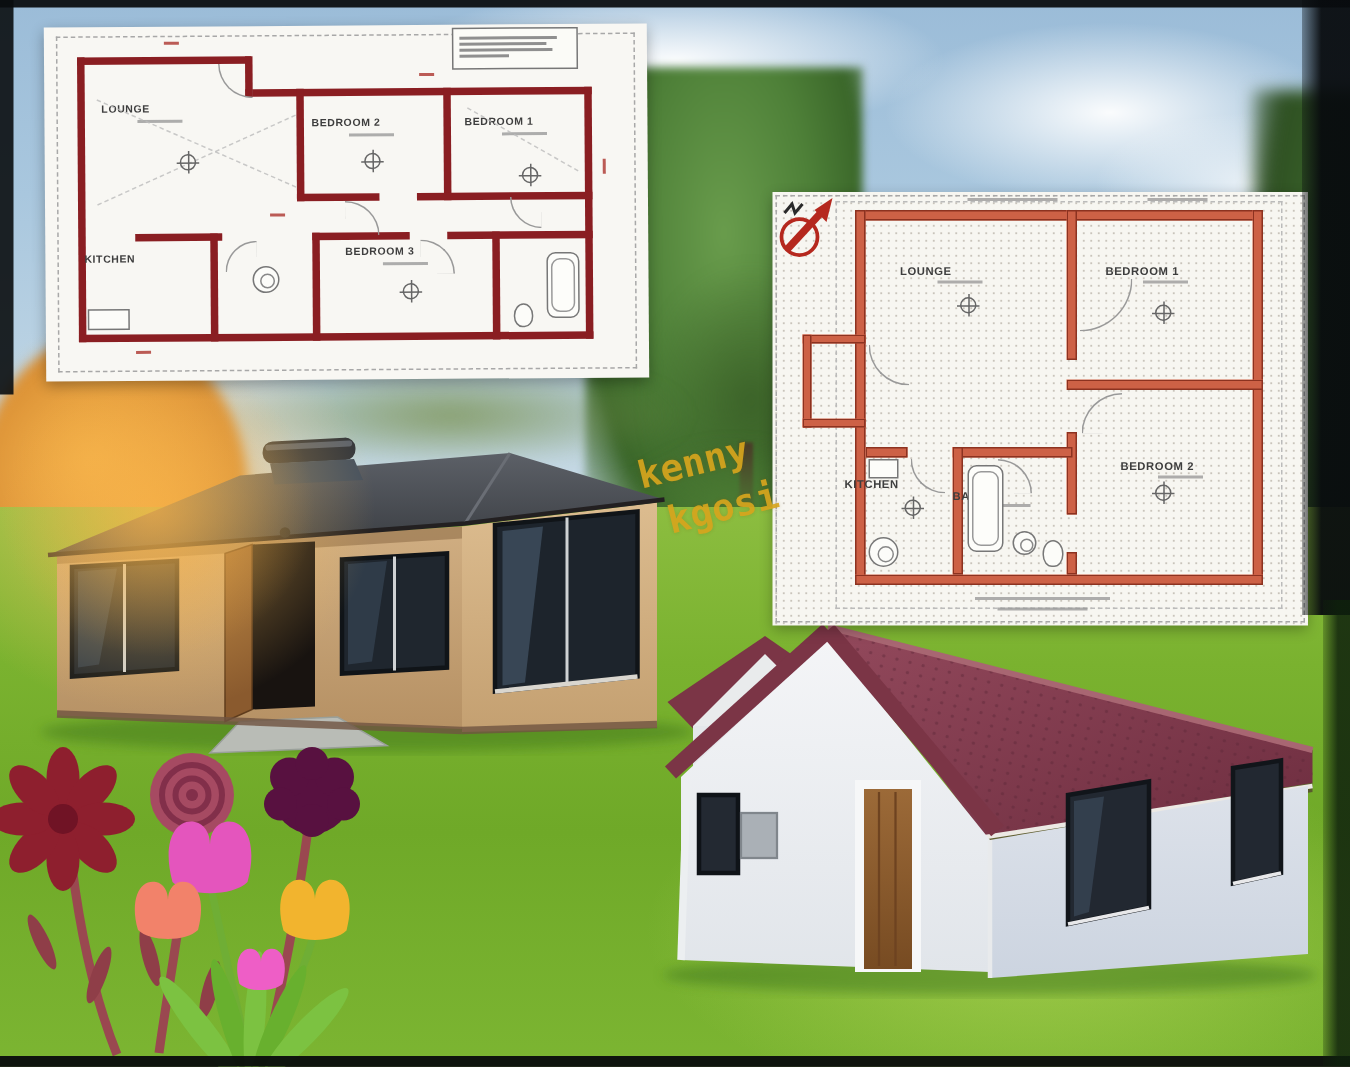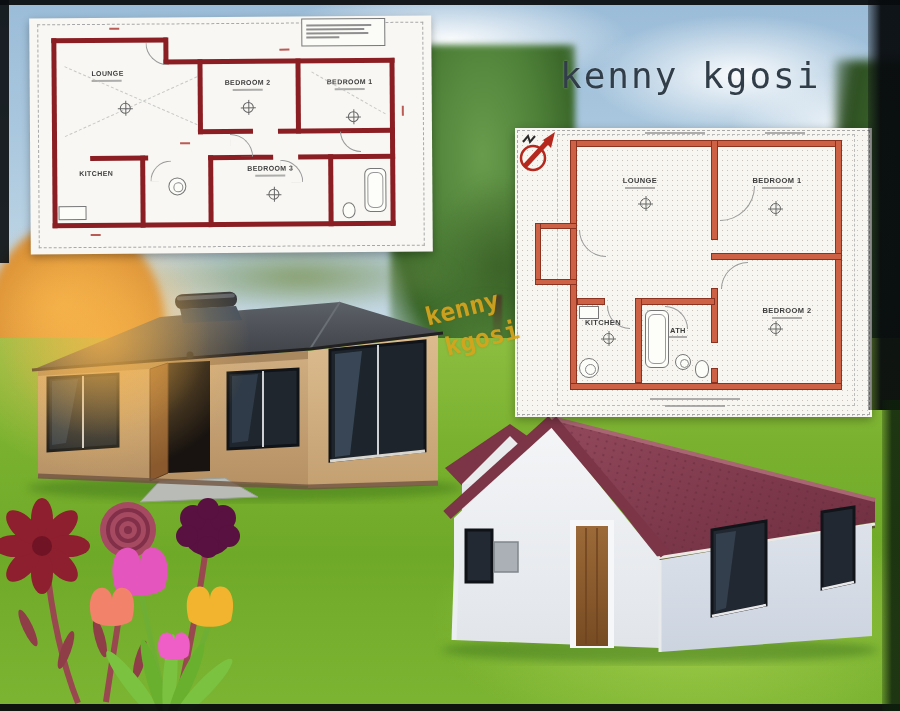--- a/index.html
+++ b/index.html
@@ -37,21 +37,21 @@
          background:radial-gradient(closest-side,rgba(246,172,62,.5),rgba(246,172,62,0));}
   
   .plan{background:#f8f7f3;box-shadow:0 3px 9px rgba(0,0,0,.3);z-index:7;}
   .plan-left{left:30px;top:17px;width:402px;height:236px;transform:rotate(-0.4deg);}
   .plan-right{left:515px;top:128px;width:357px;height:289px;
       background-image:radial-gradient(circle,#c9c4bb 0.7px,rgba(0,0,0,0) 0.9px);background-size:5px 5px;
       background-color:#f7f6f1;}
   .lw{position:absolute;background:#8a1e22;}
   .rw{position:absolute;background:#cd6146;box-shadow:inset 0 0 0 1px #8c3220;}
   .room-label{position:absolute;font:700 7px/1.2 "Liberation Sans",sans-serif;color:#3e3e3e;
-      letter-spacing:.4px;text-align:center;width:80px;}
+      letter-spacing:.4px;width:80px;}
   .sub{position:absolute;height:2px;background:#9a9a9a;opacity:.8;}
   .dash{position:absolute;border:1px dashed #a8a8a8;}
   .arc{position:absolute;border-left:1px solid #999;border-bottom:1px solid #999;border-radius:0 0 0 100%;}
   .r90{transform:rotate(90deg);} .r180{transform:rotate(180deg);} .r270{transform:rotate(270deg);}
   .diag{position:absolute;border-top:1px dashed #bdbdbd;opacity:.8;transform-origin:left center;}
   .tick{position:absolute;background:#b04038;opacity:.85;}
   .notebox{position:absolute;left:272px;top:2px;width:84px;height:28px;border:1px solid #777;
       background:#fbfbf7;padding:3px 4px;box-sizing:border-box;}
   .fakeline{height:2px;background:#8f8f8f;margin:2px 0;}
   .lamp{position:absolute;width:9px;height:9px;border:1px solid #666;border-radius:50%;}
@@ -402,21 +402,20 @@
 
     <path d="M-20,8 C-26,-14 -18,-26 -8,-24 C-3,-23 0,-18 0,-12 C0,-18 3,-23 8,-24 C18,-26 26,-14 20,8 C12,16 -12,16 -20,8 Z" transform="translate(140,90) scale(1.25)" fill="#e455bd"></path>
     <path d="M-20,8 C-26,-14 -18,-26 -8,-24 C-3,-23 0,-18 0,-12 C0,-18 3,-23 8,-24 C18,-26 26,-14 20,8 C12,16 -12,16 -20,8 Z" transform="translate(112,124)" fill="#f2826a"></path>
     <path d="M-20,8 C-26,-14 -18,-26 -8,-24 C-3,-23 0,-18 0,-12 C0,-18 3,-23 8,-24 C18,-26 26,-14 20,8 C12,16 -12,16 -20,8 Z" transform="translate(210,124) scale(1.05)" fill="#f2b42e"></path>
     <path d="M-20,8 C-26,-14 -18,-26 -8,-24 C-3,-23 0,-18 0,-12 C0,-18 3,-23 8,-24 C18,-26 26,-14 20,8 C12,16 -12,16 -20,8 Z" transform="translate(174,162) scale(0.72)" fill="#ee5ec6"></path>
   </svg>
 
   <div class="abs sunglow"></div>
   <div class="abs oglow"></div>
 
-  <div class="abs title">kenny kgosi</div>
   <div class="abs watermark">
     <span class="l1">kenny</span>
     <span class="l2">kgosi</span>
   </div>
 
   <div class="abs edge edge-top"></div>
   <div class="abs edge edge-bottom"></div>
   <div class="abs edge edge-left"></div>
   <div class="abs edge edge-right-top"></div>
   <div class="abs edge edge-right-bot"></div>

